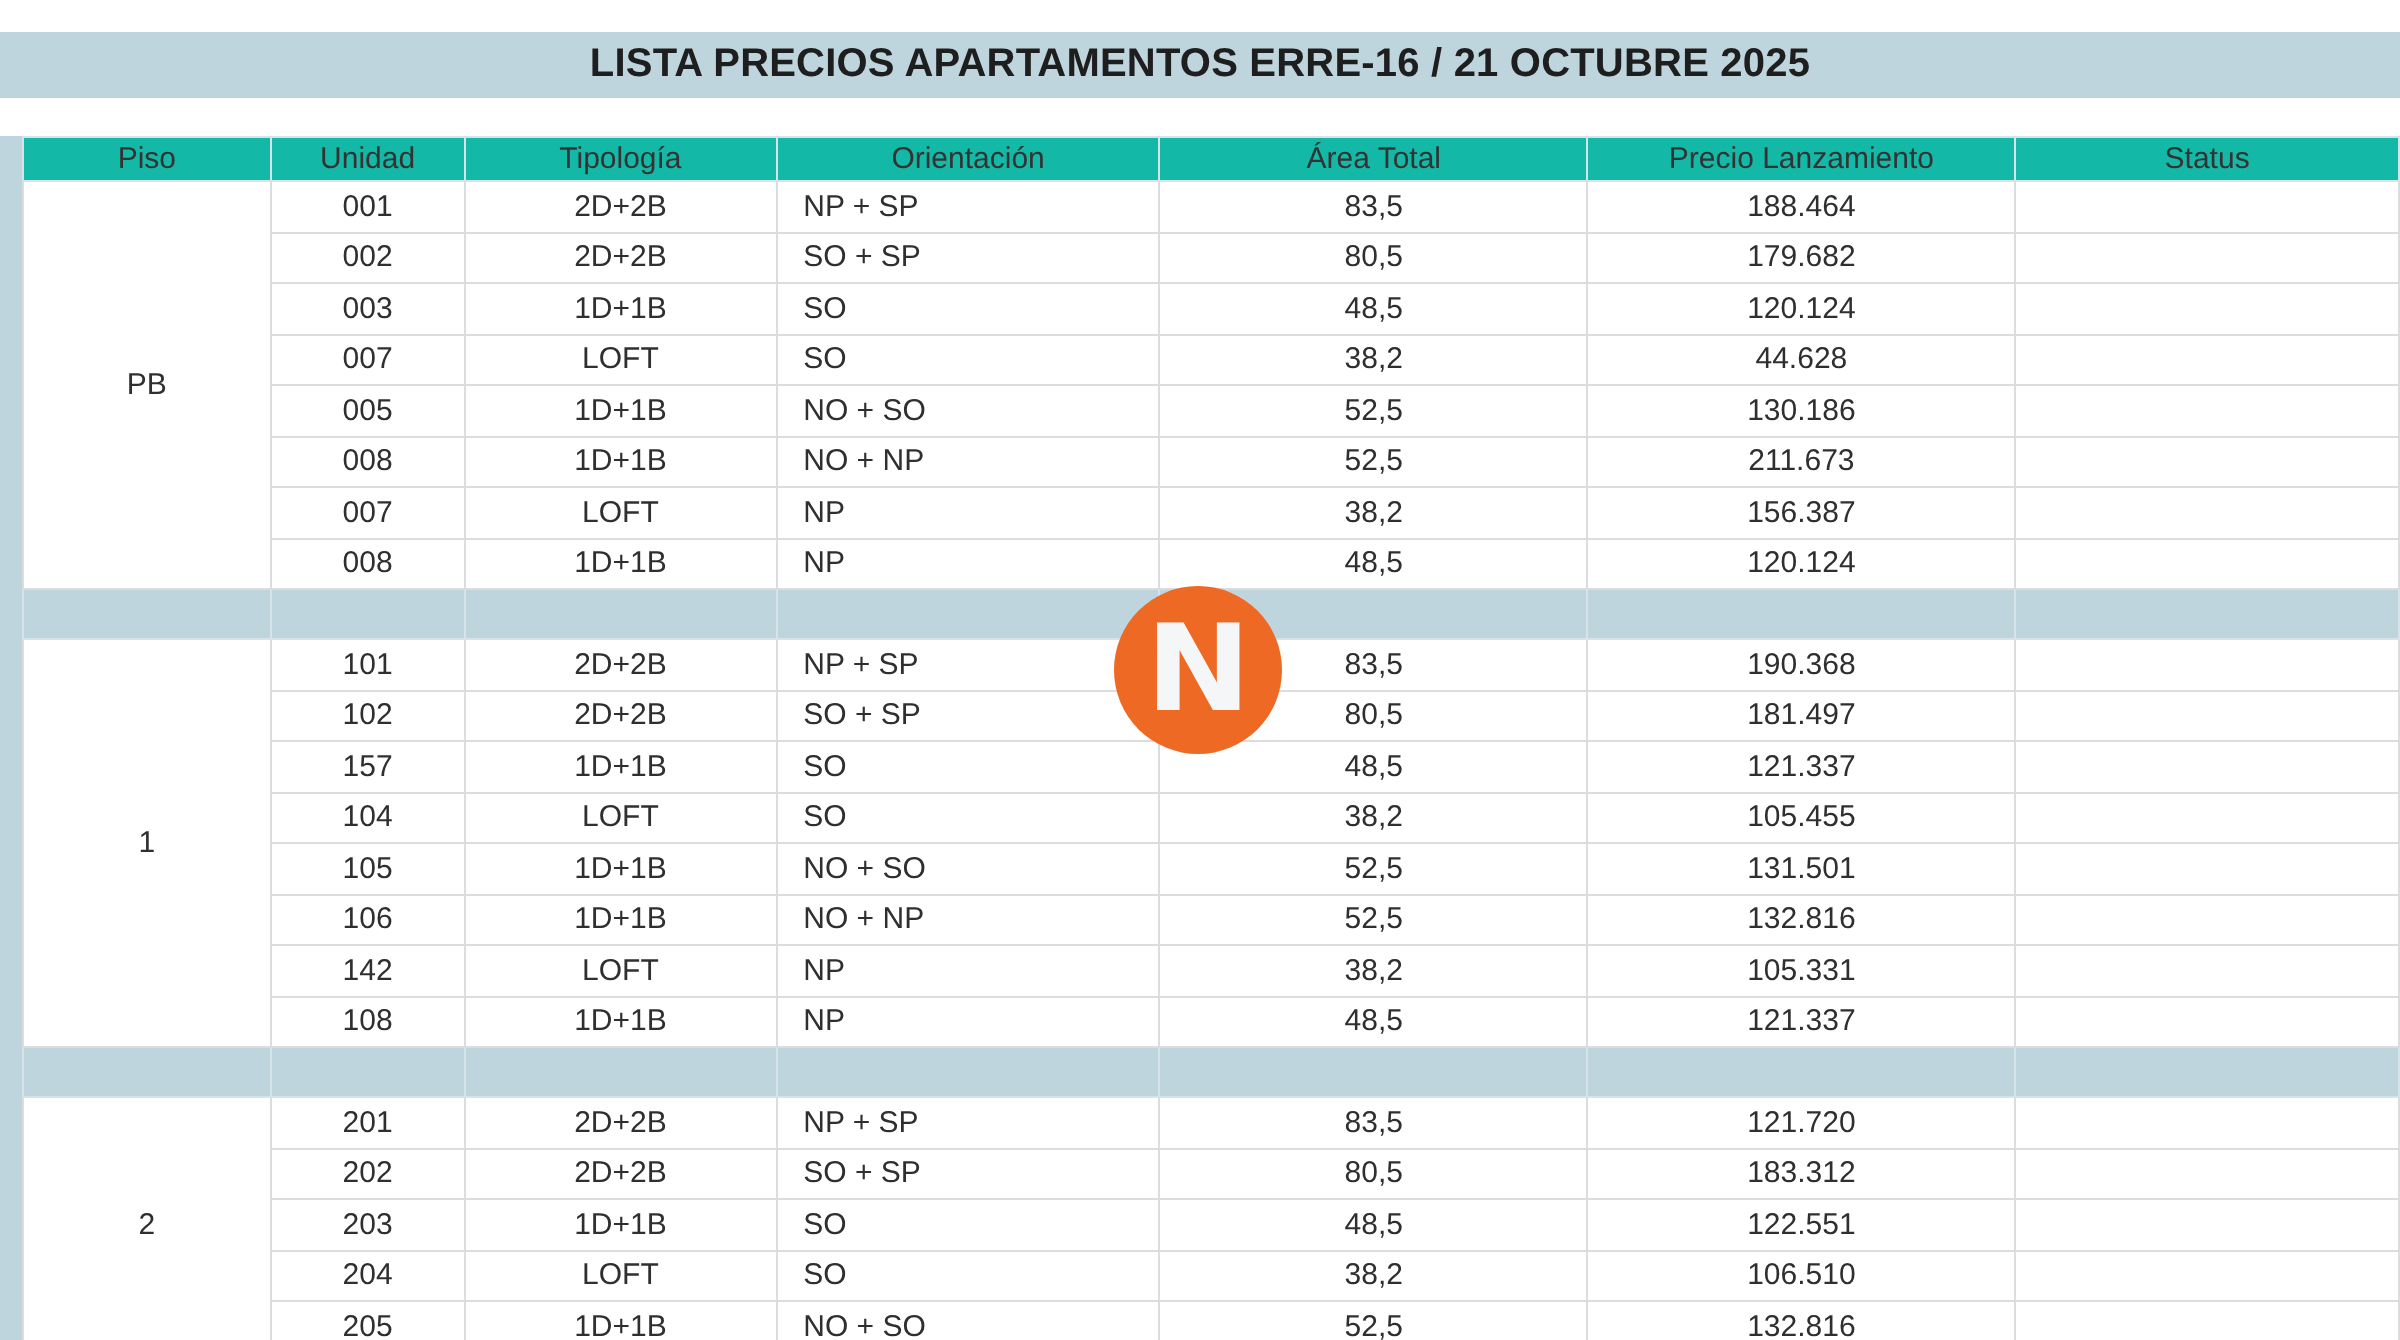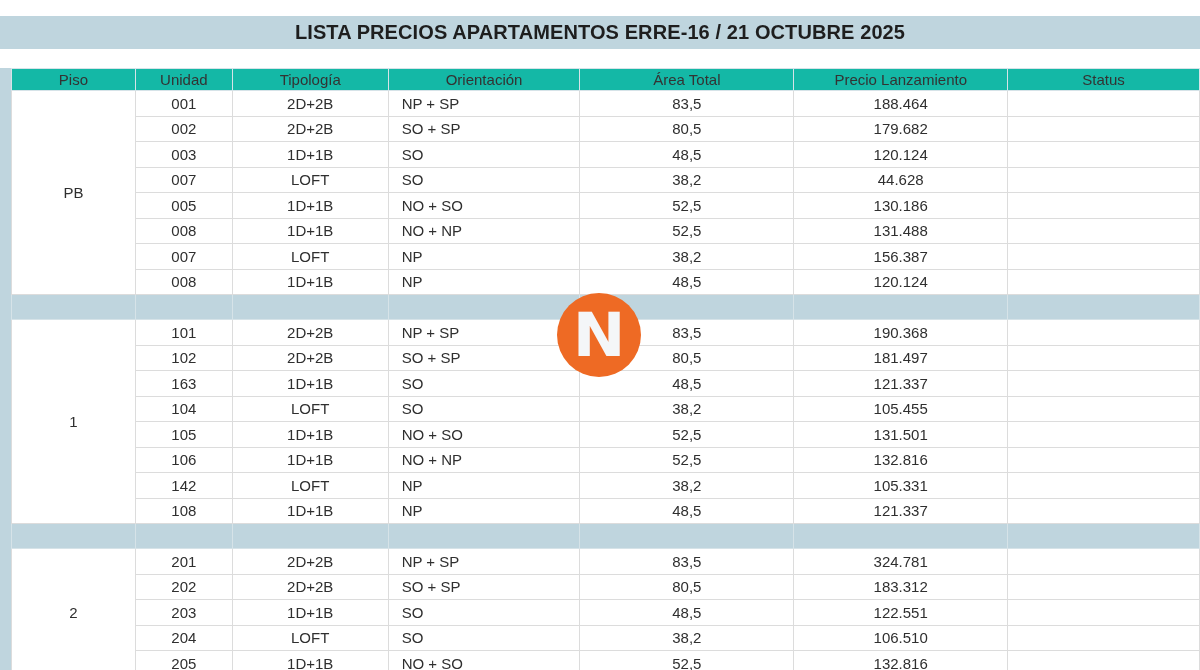--- a/index.html
+++ b/index.html
@@ -91,21 +91,21 @@
         <td class="orient">NO + SO</td>
         <td>52,5</td>
         <td>130.186</td>
         <td></td>
       </tr>
       <tr>
         <td>008</td>
         <td>1D+1B</td>
         <td class="orient">NO + NP</td>
         <td>52,5</td>
-        <td>131.488</td>
+        <td>211.673</td>
         <td></td>
       </tr>
       <tr>
         <td>007</td>
         <td>LOFT</td>
         <td class="orient">NP</td>
         <td>38,2</td>
         <td>156.387</td>
         <td></td>
       </tr>
@@ -137,21 +137,21 @@
       </tr>
       <tr>
         <td>102</td>
         <td>2D+2B</td>
         <td class="orient">SO + SP</td>
         <td>80,5</td>
         <td>181.497</td>
         <td></td>
       </tr>
       <tr>
-        <td>163</td>
+        <td>157</td>
         <td>1D+1B</td>
         <td class="orient">SO</td>
         <td>48,5</td>
         <td>121.337</td>
         <td></td>
       </tr>
       <tr>
         <td>104</td>
         <td>LOFT</td>
         <td class="orient">SO</td>
@@ -199,21 +199,21 @@
         <td></td>
         <td></td>
         <td></td>
       </tr>
       <tr>
         <td class="piso" rowspan="5">2</td>
         <td>201</td>
         <td>2D+2B</td>
         <td class="orient">NP + SP</td>
         <td>83,5</td>
-        <td>324.781</td>
+        <td>121.720</td>
         <td></td>
       </tr>
       <tr>
         <td>202</td>
         <td>2D+2B</td>
         <td class="orient">SO + SP</td>
         <td>80,5</td>
         <td>183.312</td>
         <td></td>
       </tr>

